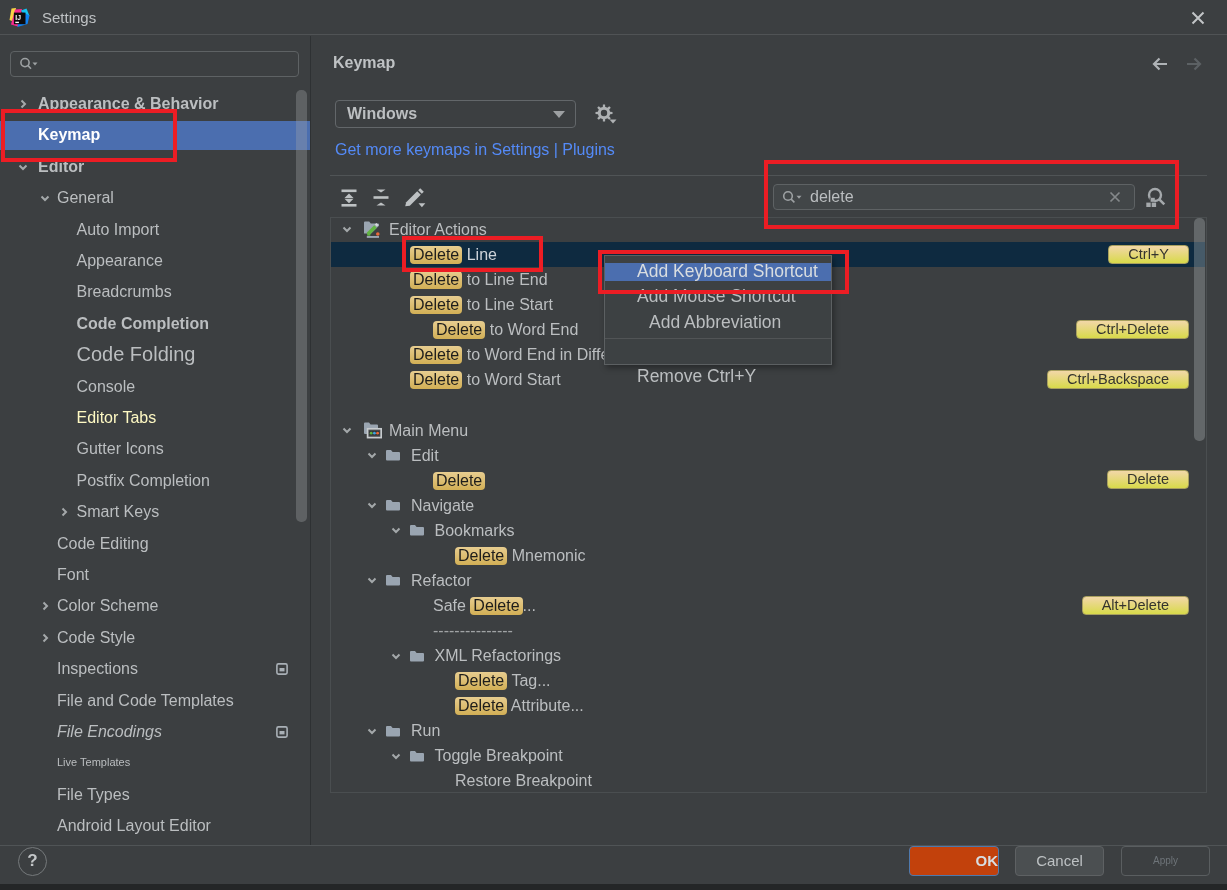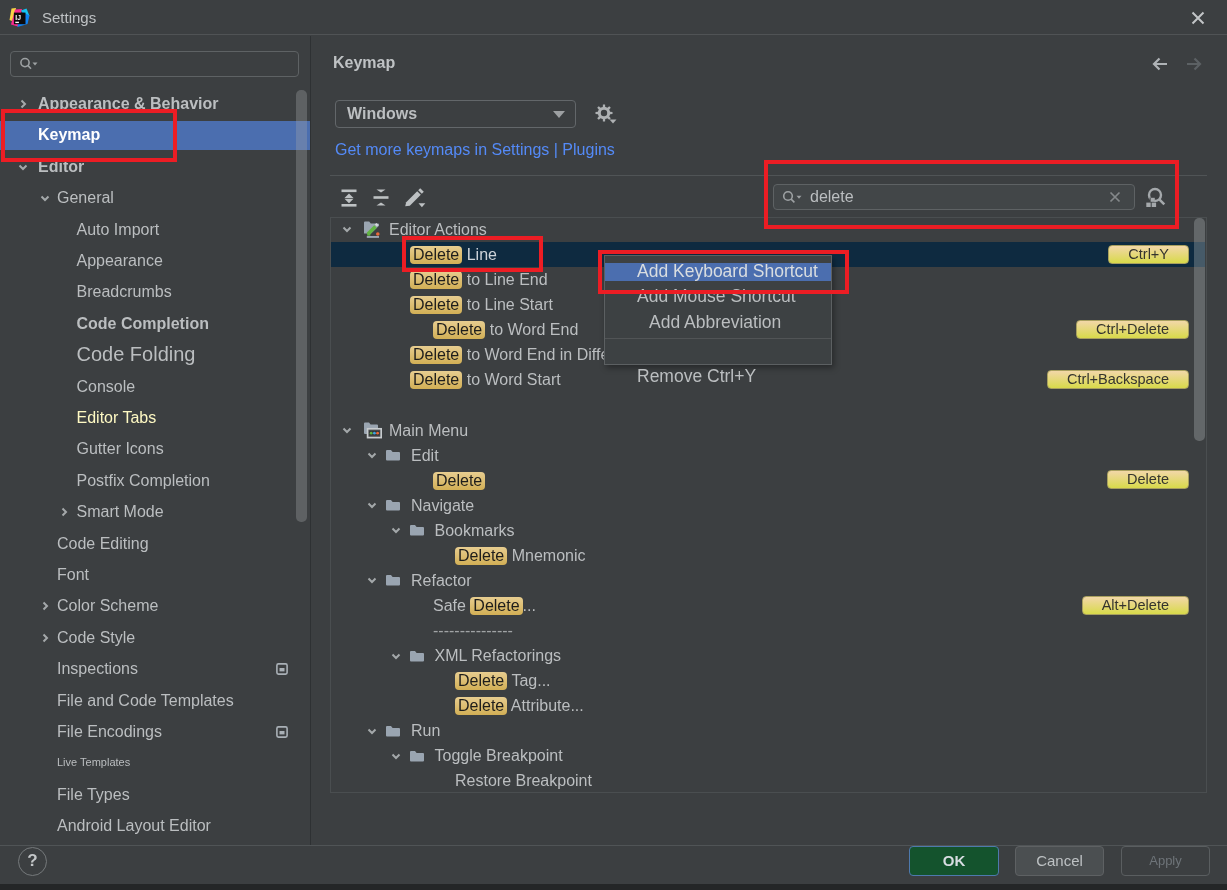--- a/index.html
+++ b/index.html
@@ -55,38 +55,38 @@
 <div class="row" style="left:76.5px;top:240.4px;height:31.4px;line-height:31.4px;font-size:16px;font-weight:normal;color:#BBBEC0;">Breadcrumbs</div>
 <div class="row" style="left:76.5px;top:271.8px;height:31.4px;line-height:31.4px;font-size:16px;font-weight:bold;color:#BBBEC0;">Code Completion</div>
 <div class="row" style="left:76.5px;top:303.2px;height:31.4px;line-height:31.4px;font-size:20px;font-weight:normal;color:#BBBEC0;">Code Folding</div>
 <div class="row" style="left:76.5px;top:334.6px;height:31.4px;line-height:31.4px;font-size:16px;font-weight:normal;color:#BBBEC0;">Console</div>
 <div class="row" style="left:76.5px;top:366.0px;height:31.4px;line-height:31.4px;font-size:16px;font-weight:normal;color:#fef9c3;">Editor Tabs</div>
 <div class="row" style="left:76.5px;top:397.4px;height:31.4px;line-height:31.4px;font-size:16px;font-weight:normal;color:#BBBEC0;">Gutter Icons</div>
 <div class="row" style="left:76.5px;top:428.8px;height:31.4px;line-height:31.4px;font-size:16px;font-weight:normal;color:#BBBEC0;">Postfix Completion</div>
 <svg class="ab" style="left:58px;top:469.9px" width="12" height="12" viewBox="0 0 12 12">
         <polyline points="4.5,2.5 8,6 4.5,9.5" fill="none" stroke="#A4A8AA" stroke-width="2"></polyline>
       </svg>
-<div class="row" style="left:76.5px;top:460.2px;height:31.4px;line-height:31.4px;font-size:16px;font-weight:normal;color:#BBBEC0;">Smart Mode</div>
+<div class="row" style="left:76.5px;top:460.2px;height:31.4px;line-height:31.4px;font-size:16px;font-weight:normal;color:#BBBEC0;">Smart Keys</div>
 <div class="row" style="left:57px;top:491.6px;height:31.4px;line-height:31.4px;font-size:16px;font-weight:normal;color:#BBBEC0;">Code Editing</div>
 <div class="row" style="left:57px;top:523.0px;height:31.4px;line-height:31.4px;font-size:16px;font-weight:normal;color:#BBBEC0;">Font</div>
 <svg class="ab" style="left:39px;top:564.1px" width="12" height="12" viewBox="0 0 12 12">
         <polyline points="4.5,2.5 8,6 4.5,9.5" fill="none" stroke="#A4A8AA" stroke-width="2"></polyline>
       </svg>
 <div class="row" style="left:57px;top:554.4px;height:31.4px;line-height:31.4px;font-size:16px;font-weight:normal;color:#BBBEC0;">Color Scheme</div>
 <svg class="ab" style="left:39px;top:595.5px" width="12" height="12" viewBox="0 0 12 12">
         <polyline points="4.5,2.5 8,6 4.5,9.5" fill="none" stroke="#A4A8AA" stroke-width="2"></polyline>
       </svg>
 <div class="row" style="left:57px;top:585.8px;height:31.4px;line-height:31.4px;font-size:16px;font-weight:normal;color:#BBBEC0;">Code Style</div>
 <div class="row" style="left:57px;top:617.2px;height:31.4px;line-height:31.4px;font-size:16px;font-weight:normal;color:#BBBEC0;">Inspections</div>
 <svg class="ab" style="left:276px;top:627.4px" width="12" height="12" viewBox="0 0 12 12">
 <rect x="0.9" y="0.9" width="10.2" height="10.2" rx="1.5" fill="none" stroke="#A9B0B6" stroke-width="1.6"></rect>
 <rect x="3.5" y="5" width="5" height="3.4" fill="#A9B0B6"></rect>
 </svg>
 <div class="row" style="left:57px;top:648.6px;height:31.4px;line-height:31.4px;font-size:16px;font-weight:normal;color:#BBBEC0;">File and Code Templates</div>
-<div class="row" style="left:57px;top:680.0px;height:31.4px;line-height:31.4px;font-size:16px;font-weight:normal;color:#BBBEC0;">File Encodings</div>
+<div class="row" style="left:57px;top:680.0px;height:31.4px;line-height:31.4px;font-size:16px;font-weight:normal;color:#BBBEC0;font-style:italic;">File Encodings</div>
 <svg class="ab" style="left:276px;top:690.2px" width="12" height="12" viewBox="0 0 12 12">
 <rect x="0.9" y="0.9" width="10.2" height="10.2" rx="1.5" fill="none" stroke="#A9B0B6" stroke-width="1.6"></rect>
 <rect x="3.5" y="5" width="5" height="3.4" fill="#A9B0B6"></rect>
 </svg>
 <div class="row" style="left:57px;top:711.4px;height:31.4px;line-height:31.4px;font-size:11px;font-weight:normal;color:#BBBEC0;">Live Templates</div>
 <div class="row" style="left:57px;top:742.8px;height:31.4px;line-height:31.4px;font-size:16px;font-weight:normal;color:#BBBEC0;">File Types</div>
 <div class="row" style="left:57px;top:774.2px;height:31.4px;line-height:31.4px;font-size:16px;font-weight:normal;color:#BBBEC0;">Android Layout Editor</div>
 <div class="ab" style="left:295.5px;top:54px;width:11px;height:432px;background:rgba(164,168,171,0.33);border-radius:5px;"></div>
 </div>
 <div class="ab" style="left:310px;top:36px;width:1px;height:809px;background:#2E3133;"></div>
@@ -239,20 +239,20 @@
 <div class="ab" style="left:1194px;top:218px;width:11px;height:223px;background:rgba(164,168,171,0.38);border-radius:5px;z-index:20;"></div>
 <div class="ab" style="left:604px;top:255px;width:228px;height:110px;background:#3D4143;border:1px solid #5C6062;z-index:30;box-shadow:2px 3px 6px rgba(0,0,0,0.35);"></div>
 <div class="ab" style="left:605px;top:262.8px;width:226px;height:18px;background:#4B6EAF;z-index:31;"></div>
 <div class="ab" style="left:637px;top:262.3px;height:19px;line-height:19px;font-size:17.5px;color:#D9DDE0;z-index:32;white-space:nowrap;">Add Keyboard Shortcut</div>
 <div class="ab" style="left:637px;top:287px;height:19px;line-height:19px;font-size:17.5px;color:#BBBEC0;z-index:32;white-space:nowrap;">Add Mouse Shortcut</div>
 <div class="ab" style="left:637px;top:313.3px;height:19px;line-height:19px;font-size:17.5px;color:#BBBEC0;z-index:32;white-space:nowrap;margin-left:12px;">Add Abbreviation</div>
 <div class="ab" style="left:605px;top:337.7px;width:226px;height:1px;background:#515456;z-index:32;"></div>
 <div class="ab" style="left:637px;top:342.8px;height:19px;line-height:19px;font-size:17.5px;color:#BBBEC0;z-index:32;white-space:nowrap;margin-top:24px;">Remove Ctrl+Y</div>
 <div class="ab" style="left:0;top:845px;width:1227px;height:1px;background:#505456;"></div>
 <div class="ab" style="left:18px;top:846.5px;width:29px;height:29px;border:1.5px solid #75797B;border-radius:50%;color:#C3C6C8;font-size:17px;font-weight:bold;text-align:center;line-height:26px;">?</div>
-<div class="ab" style="left:909px;top:846px;width:90px;height:30px;background:#14532d;border:1px solid #4E79AD;border-radius:4px;color:#D8DDE2;font-size:15px;font-weight:bold;text-align:center;line-height:28px;">OK</div>
+<div class="ab" style="left:909px;top:846px;width:90px;height:30px;background:#c2410c;border:1px solid #4E79AD;border-radius:4px;color:#D8DDE2;font-size:15px;font-weight:bold;text-align:right;line-height:28px;">OK</div>
 <div class="ab" style="left:1015px;top:846px;width:89px;height:30px;background:#4B4F51;border:1px solid #5E6163;border-radius:4px;color:#BDC1C3;font-size:15px;text-align:center;line-height:28px;">Cancel</div>
-<div class="ab" style="left:1121px;top:846px;width:89px;height:30px;border:1px solid #5A5E60;border-radius:4px;color:#6E7479;font-size:13px;text-align:center;line-height:28px;">Apply</div>
+<div class="ab" style="left:1121px;top:846px;width:89px;height:30px;border:1px solid #5A5E60;border-radius:4px;color:#6E7479;font-size:10px;text-align:center;line-height:28px;">Apply</div>
 <div class="ab" style="left:0;top:883.5px;width:1227px;height:6.5px;background:#242627;"></div>
 <div class="redbox" style="left:1px;top:109px;width:176px;height:53px;"></div>
 <div class="redbox" style="left:763.5px;top:159.5px;width:415px;height:69px;"></div>
 <div class="redbox" style="left:402px;top:236px;width:141px;height:36px;"></div>
 <div class="redbox" style="left:598px;top:250px;width:251px;height:44px;"></div>
 </div>
 </body></html>

